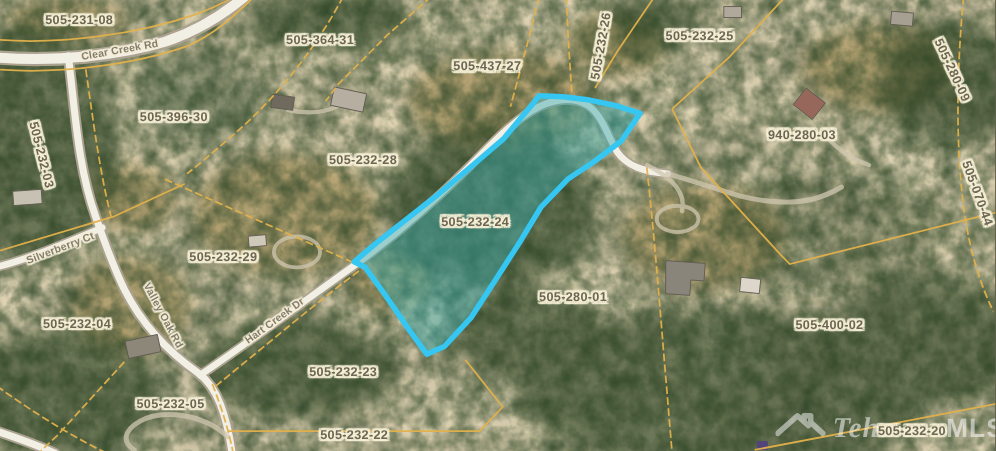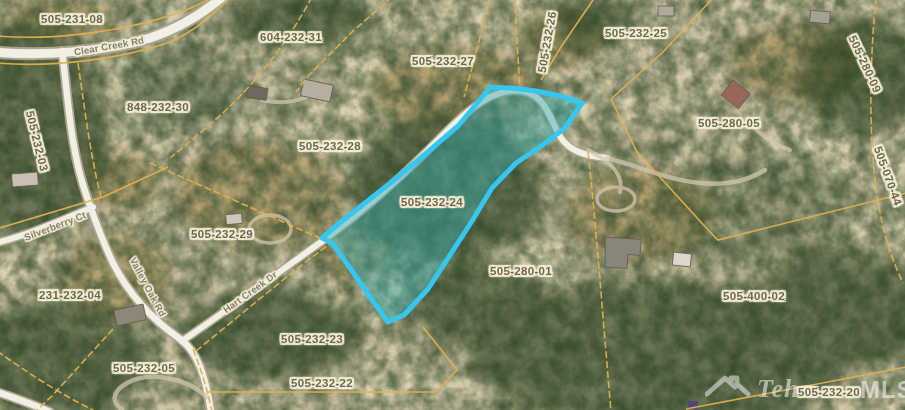--- a/index.html
+++ b/index.html
@@ -165,36 +165,36 @@
       <path d="M113,329 L 52,396 L 35,412" stroke-dasharray="7 3"></path>
       <path d="M196,351 C 243,313 291,272 331,243" stroke-dasharray="7 3"></path>
       <path d="M193,349 C 202,372 208,392 212,412" stroke-dasharray="7 3"></path>
     </g>
 
     <polygon fill="rgba(52,168,170,0.45)" stroke="#35c6f2" stroke-width="5" stroke-linejoin="round" points="483,96 490,87 512,88 536,91 560,96 582,103 565,128 540,147 516,163 492,188 472,221 452,252 428,289 404,315 388,322 372,300 350,268 332,243 322,238 342,221 370,199 398,177 430,150 458,126"></polygon>
   </svg>
 
   <div id="label-layer">
       <div class="plabel" style="left: 72px; top: 19px; transform: translate(-50%, -50%) rotate(0deg);">505-231-08</div>
-      <div class="plabel" style="left: 291px; top: 37px; transform: translate(-50%, -50%) rotate(0deg);">604-232-31</div>
-      <div class="plabel" style="left: 443px; top: 61px; transform: translate(-50%, -50%) rotate(0deg);">505-232-27</div>
+      <div class="plabel" style="left: 291px; top: 37px; transform: translate(-50%, -50%) rotate(0deg);">505-364-31</div>
+      <div class="plabel" style="left: 443px; top: 61px; transform: translate(-50%, -50%) rotate(0deg);">505-437-27</div>
       <div class="plabel" style="left: 547px; top: 42px; transform: translate(-50%, -50%) rotate(-80deg);">505-232-26</div>
       <div class="plabel" style="left: 636px; top: 33px; transform: translate(-50%, -50%) rotate(0deg); text-align: center;">505-232-25</div>
       <div class="plabel" style="left: 865px; top: 64px; transform: translate(-50%, -50%) rotate(65deg);">505-280-09</div>
-      <div class="plabel" style="left: 729px; top: 123px; transform: translate(-50%, -50%) rotate(0deg);">505-280-05</div>
+      <div class="plabel" style="left: 729px; top: 123px; transform: translate(-50%, -50%) rotate(0deg);">940-280-03</div>
       <div class="plabel" style="left: 888px; top: 176px; transform: translate(-50%, -50%) rotate(70deg);">505-070-44</div>
       <div class="plabel" style="left: 37px; top: 141px; transform: translate(-50%, -50%) rotate(76deg);">505-232-03</div>
-      <div class="plabel" style="left: 158px; top: 107px; transform: translate(-50%, -50%) rotate(0deg);">848-232-30</div>
+      <div class="plabel" style="left: 158px; top: 107px; transform: translate(-50%, -50%) rotate(0deg);">505-396-30</div>
       <div class="plabel" style="left: 330px; top: 146px; transform: translate(-50%, -50%) rotate(0deg);">505-232-28</div>
-      <div class="plabel" style="left: 222px; top: 234px; transform: translate(-50%, -50%) rotate(0deg);">505-232-29</div>
+      <div class="plabel" style="left: 203px; top: 234px; transform: translate(-50%, -50%) rotate(0deg);">505-232-29</div>
       <div class="plabel" style="left: 432px; top: 202px; transform: translate(-50%, -50%) rotate(0deg);">505-232-24</div>
-      <div class="plabel" style="left: 70px; top: 295px; transform: translate(-50%, -50%) rotate(0deg);">231-232-04</div>
-      <div class="plabel" style="left: 144px; top: 368px; transform: translate(-50%, -50%) rotate(0deg);">505-232-05</div>
+      <div class="plabel" style="left: 70px; top: 295px; transform: translate(-50%, -50%) rotate(0deg);">505-232-04</div>
+      <div class="plabel" style="left: 155px; top: 368px; transform: translate(-50%, -50%) rotate(0deg);">505-232-05</div>
       <div class="plabel" style="left: 312px; top: 339px; transform: translate(-50%, -50%) rotate(0deg);">505-232-23</div>
-      <div class="plabel" style="left: 322px; top: 383px; transform: translate(-50%, -50%) rotate(0deg);">505-232-22</div>
+      <div class="plabel" style="left: 322px; top: 396px; transform: translate(-50%, -50%) rotate(0deg);">505-232-22</div>
       <div class="plabel" style="left: 521px; top: 271px; transform: translate(-50%, -50%) rotate(0deg);">505-280-01</div>
       <div class="plabel" style="left: 754px; top: 296px; transform: translate(-50%, -50%) rotate(0deg);">505-400-02</div>
       <div class="plabel" style="left: 829px; top: 392px; transform: translate(-50%, -50%) rotate(0deg);">505-232-20</div>
       <div class="rlabel" style="left: 109px; top: 46px; transform: translate(-50%, -50%) rotate(-10deg);">Clear Creek Rd</div>
       <div class="rlabel" style="left: 55px; top: 226px; transform: translate(-50%, -50%) rotate(-21deg);">Silverberry Ct</div>
       <div class="rlabel" style="left: 148px; top: 287px; transform: translate(-50%, -50%) rotate(62deg);">Valley Oak Rd</div>
       <div class="rlabel" style="left: 250px; top: 292px; transform: translate(-50%, -50%) rotate(-36deg);">Hart Creek Dr</div>
     </div>
 
   <div class="watermark">

